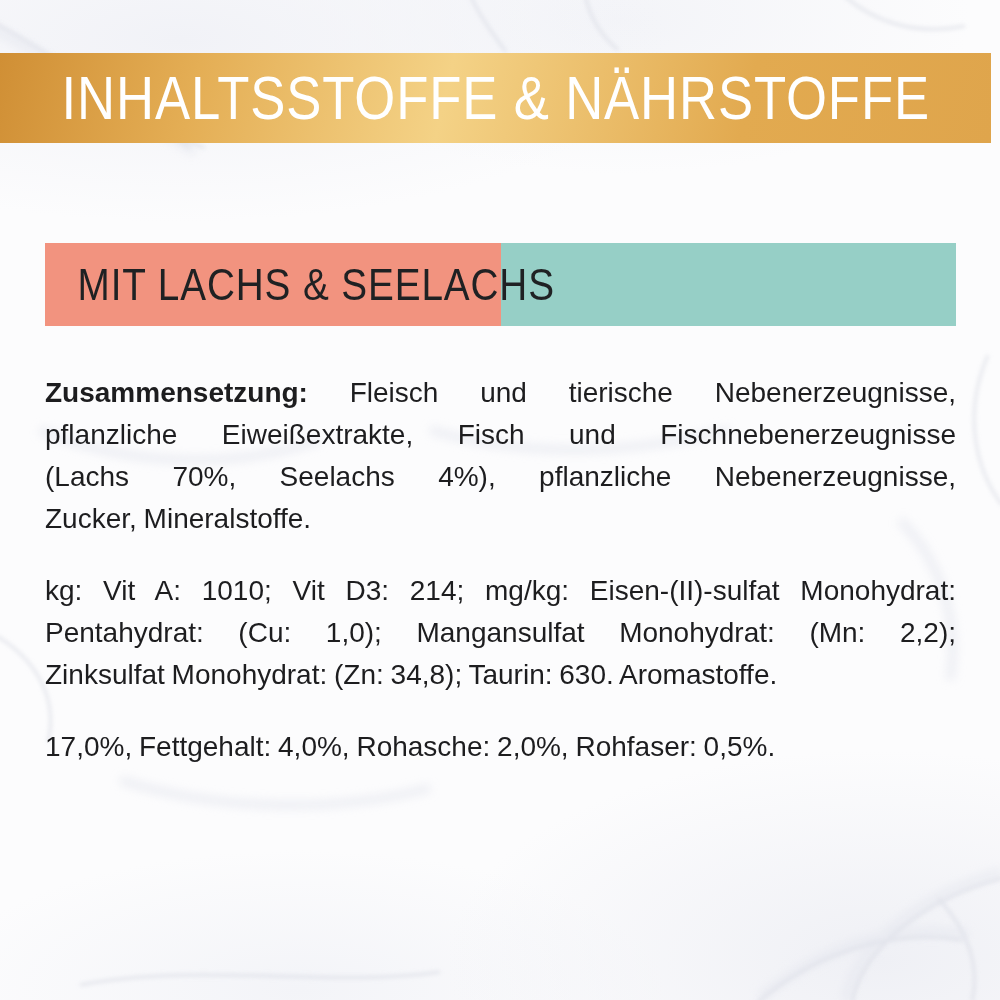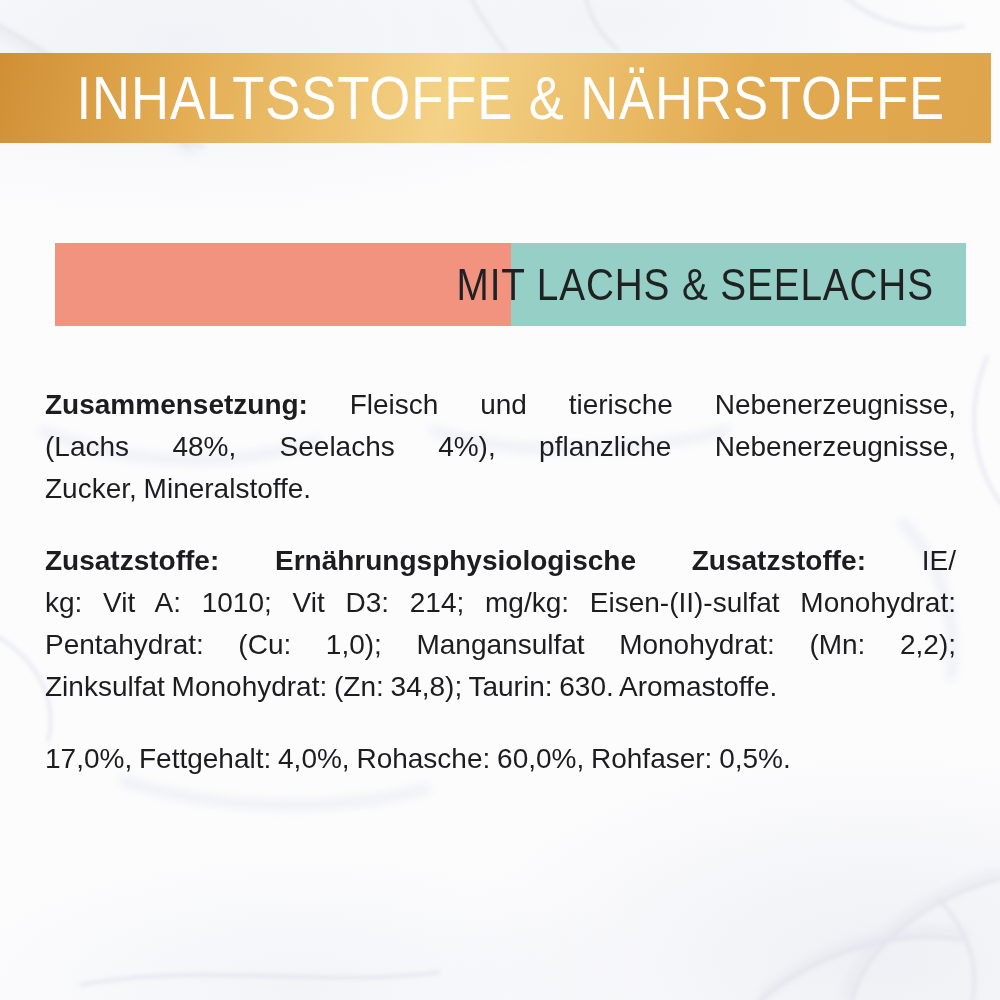--- a/index.html
+++ b/index.html
@@ -15,48 +15,48 @@
       radial-gradient(700px 260px at 18% 4%, #F1F2F7 0%, rgba(241,242,247,0) 70%),
       radial-gradient(500px 220px at 62% 2%, #F3F4F8 0%, rgba(243,244,248,0) 70%),
       radial-gradient(620px 300px at 88% 96%, #EFF0F5 0%, rgba(239,240,245,0) 70%),
       radial-gradient(520px 200px at 30% 99%, #F3F4F8 0%, rgba(243,244,248,0) 70%);
     background-color:#FCFCFD;
   }
   #veins{position:absolute;left:0;top:0;width:1000px;height:1000px;}
 
   .gold-banner{
     position:absolute;left:0;top:53px;width:991px;height:90px;
-    display:flex;align-items:center;justify-content:flex-start;
+    display:flex;align-items:center;justify-content:center;
   }
   .gold-banner .title{
     color:#fff;font-size:62px;font-weight:400;line-height:1;
     white-space:nowrap;display:inline-block;
     transform:scaleX(0.85);transform-origin:center;
     letter-spacing:1px;
   }
 
   .variant-banner{
-    position:absolute;left:55px;top:243px;width:911px;height:83px;
-    display:flex;align-items:center;justify-content:flex-end;
+    position:absolute;left:45px;top:243px;width:911px;height:83px;
+    display:flex;align-items:center;justify-content:flex-start;
   }
   .variant-half{position:absolute;top:0;height:100%;width:50%;}
   .variant-half.left{left:0;}
   .variant-half.right{right:0;}
   .variant-banner .label{
     position:relative;z-index:2;
     font-size:44px;font-weight:400;line-height:1;white-space:nowrap;
     display:inline-block;transform:scaleX(0.88);transform-origin:center;
     letter-spacing:1px;
   }
 
   .body-text{
     position:absolute;left:45px;top:372px;width:911px;
     font-size:28px;line-height:42px;
   }
-  .para{margin:12px 0 30px 0;}
+  .para{margin:0 0 30px 0;}
   .line{
     text-align:justify;
     text-align-last:justify;
     word-spacing:-1px;
   }
   .line.last{text-align-last:left;}
   .bold{font-weight:700;}
 </style>
 </head>
 <body>
@@ -102,27 +102,27 @@
 
   <div class="variant-banner">
     <div class="variant-half left" style="background: rgb(242, 147, 127);"></div>
     <div class="variant-half right" style="background: rgb(150, 207, 198);"></div>
     <span class="label" style="color: rgb(31, 33, 35);">MIT LACHS &amp; SEELACHS</span>
   </div>
 
   <div class="body-text" id="body-text" style="color: rgb(29, 29, 31);">
       <div class="para">
         <div class="line"><span class="bold">Zusammensetzung:</span><span> Fleisch und tierische Nebenerzeugnisse,</span></div>
-        <div class="line"><span>(Lachs 48%, Seelachs 4%), pflanzliche Nebenerzeugnisse,</span></div>
+        <div class="line"><span>pflanzliche Eiweißextrakte, Fisch und Fischnebenerzeugnisse</span></div>
+        <div class="line"><span>(Lachs 70%, Seelachs 4%), pflanzliche Nebenerzeugnisse,</span></div>
         <div class="line last"><span>Zucker, Mineralstoffe.</span></div>
       </div>
       <div class="para">
-        <div class="line"><span class="bold">Zusatzstoffe: Ernährungsphysiologische Zusatzstoffe:</span><span> IE/</span></div>
         <div class="line"><span>kg: Vit A: 1010; Vit D3: 214; mg/kg: Eisen-(II)-sulfat Monohydrat:</span></div>
         <div class="line"><span>Pentahydrat: (Cu: 1,0); Mangansulfat Monohydrat: (Mn: 2,2);</span></div>
         <div class="line last"><span>Zinksulfat Monohydrat: (Zn: 34,8); Taurin: 630. Aromastoffe.</span></div>
       </div>
       <div class="para">
-        <div class="line last"><span>17,0%, Fettgehalt: 4,0%, Rohasche: 60,0%, Rohfaser: 0,5%.</span></div>
+        <div class="line last"><span>17,0%, Fettgehalt: 4,0%, Rohasche: 2,0%, Rohfaser: 0,5%.</span></div>
       </div>
     </div>
 
 </div>
 
 </body></html>

